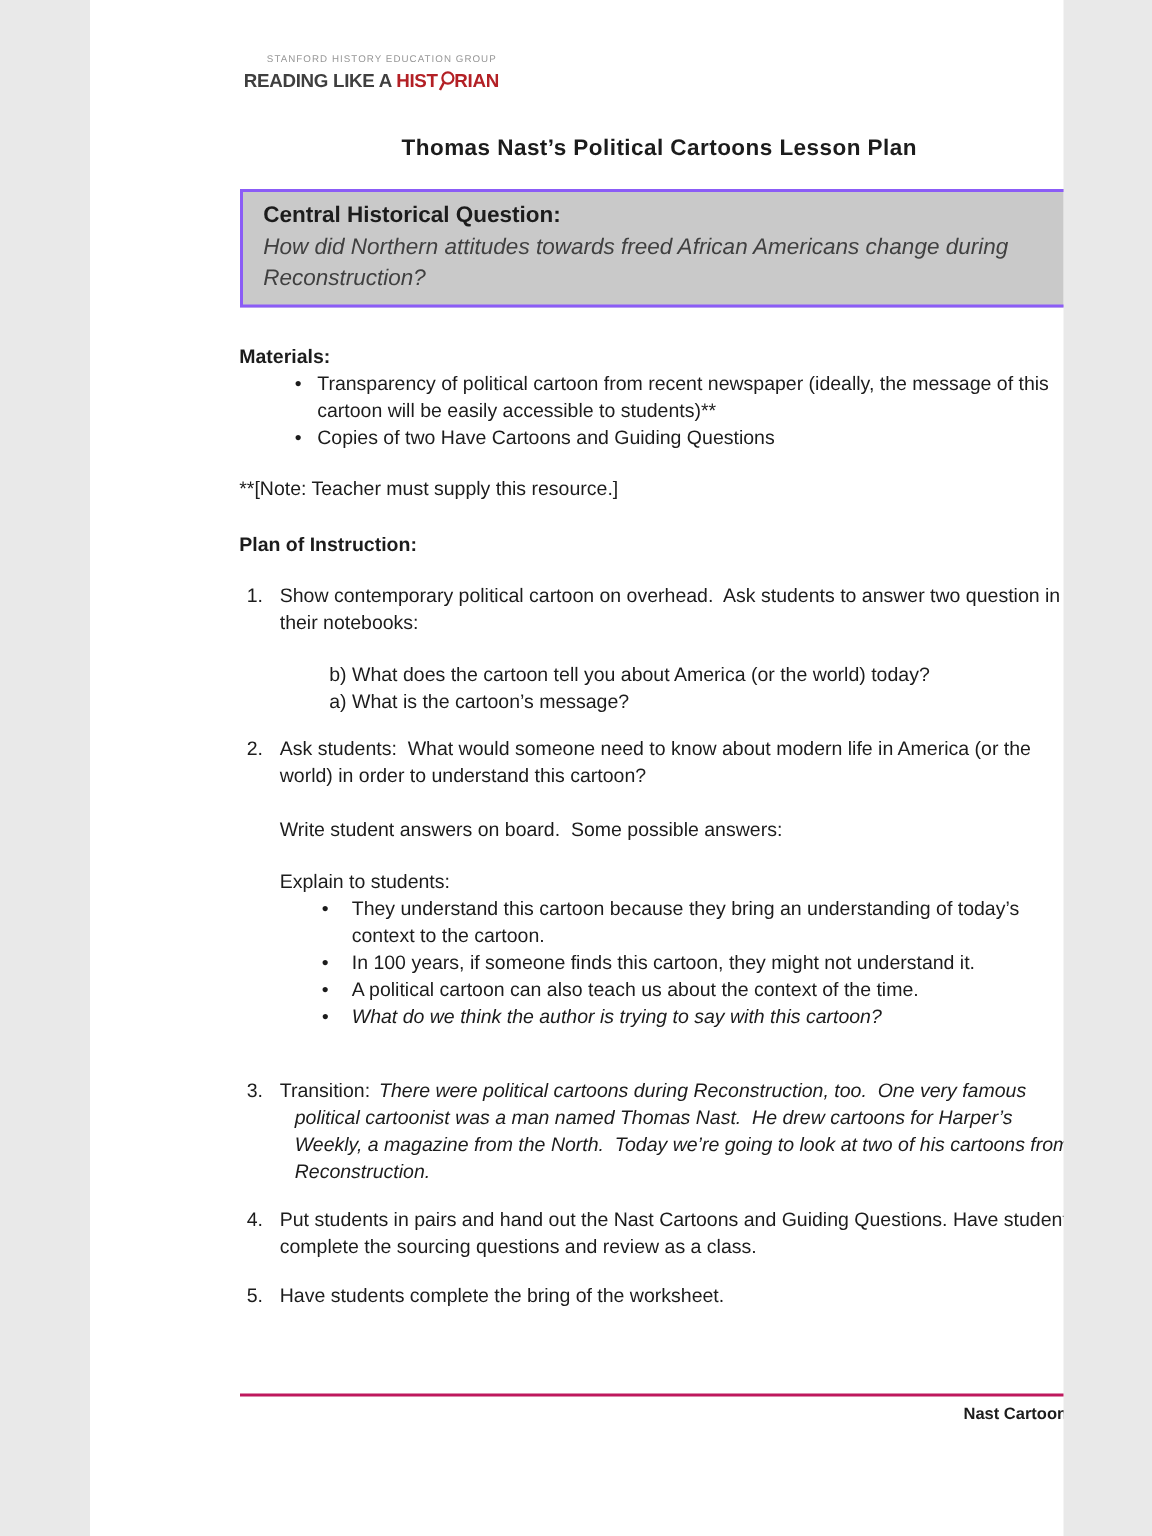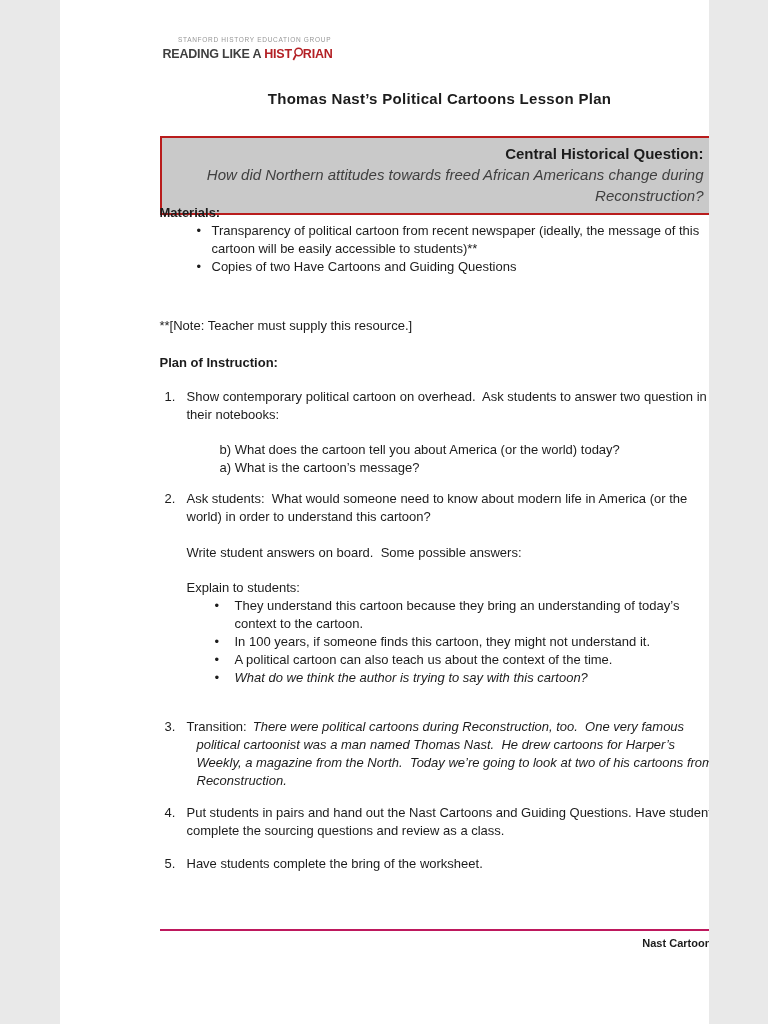--- a/index.html
+++ b/index.html
@@ -43,36 +43,36 @@
     top: 90px; left: 100px; width: 560px;
     font-size: 15px;
     font-weight: 700;
     text-align: center;
     letter-spacing: 0.3px;
   }
 
   
   .chq {
     position: absolute;
-    top: 136px; left: 100px; width: 560px;
+    top: 126px; left: 100px; width: 560px;
     background: #c9c9c9;
-    border: 2px solid #b91c1c;
+    border: 2px solid #8b5cf6;
     padding: 5px 14px 7px 14px;
-    text-align: right;
+    text-align: left;
   }
   .chq-h { font-size: 15px; font-weight: 700; line-height: 21px; }
   .chq-q { font-size: 15px; font-style: italic; line-height: 21px; color: #404040; }
 
   
   .body-text { font-size: 13px; line-height: 18px; }
   .bold { font-weight: 700; }
   .italic { font-style: italic; }
 
   
-  .materials { position: absolute; top: 204px; left: 100px; width: 560px; }
+  .materials { position: absolute; top: 229px; left: 100px; width: 560px; }
   .materials ul { list-style: none; margin-top: 0; }
   .materials li {
     position: relative;
     margin-left: 37px;
     padding-left: 15px;
     font-size: 13px; line-height: 18px;
   }
   .materials li::before { content: "\2022"; position: absolute; left: 0; top: 0; }
 
   .note { position: absolute; top: 317px; left: 100px; width: 560px; }

